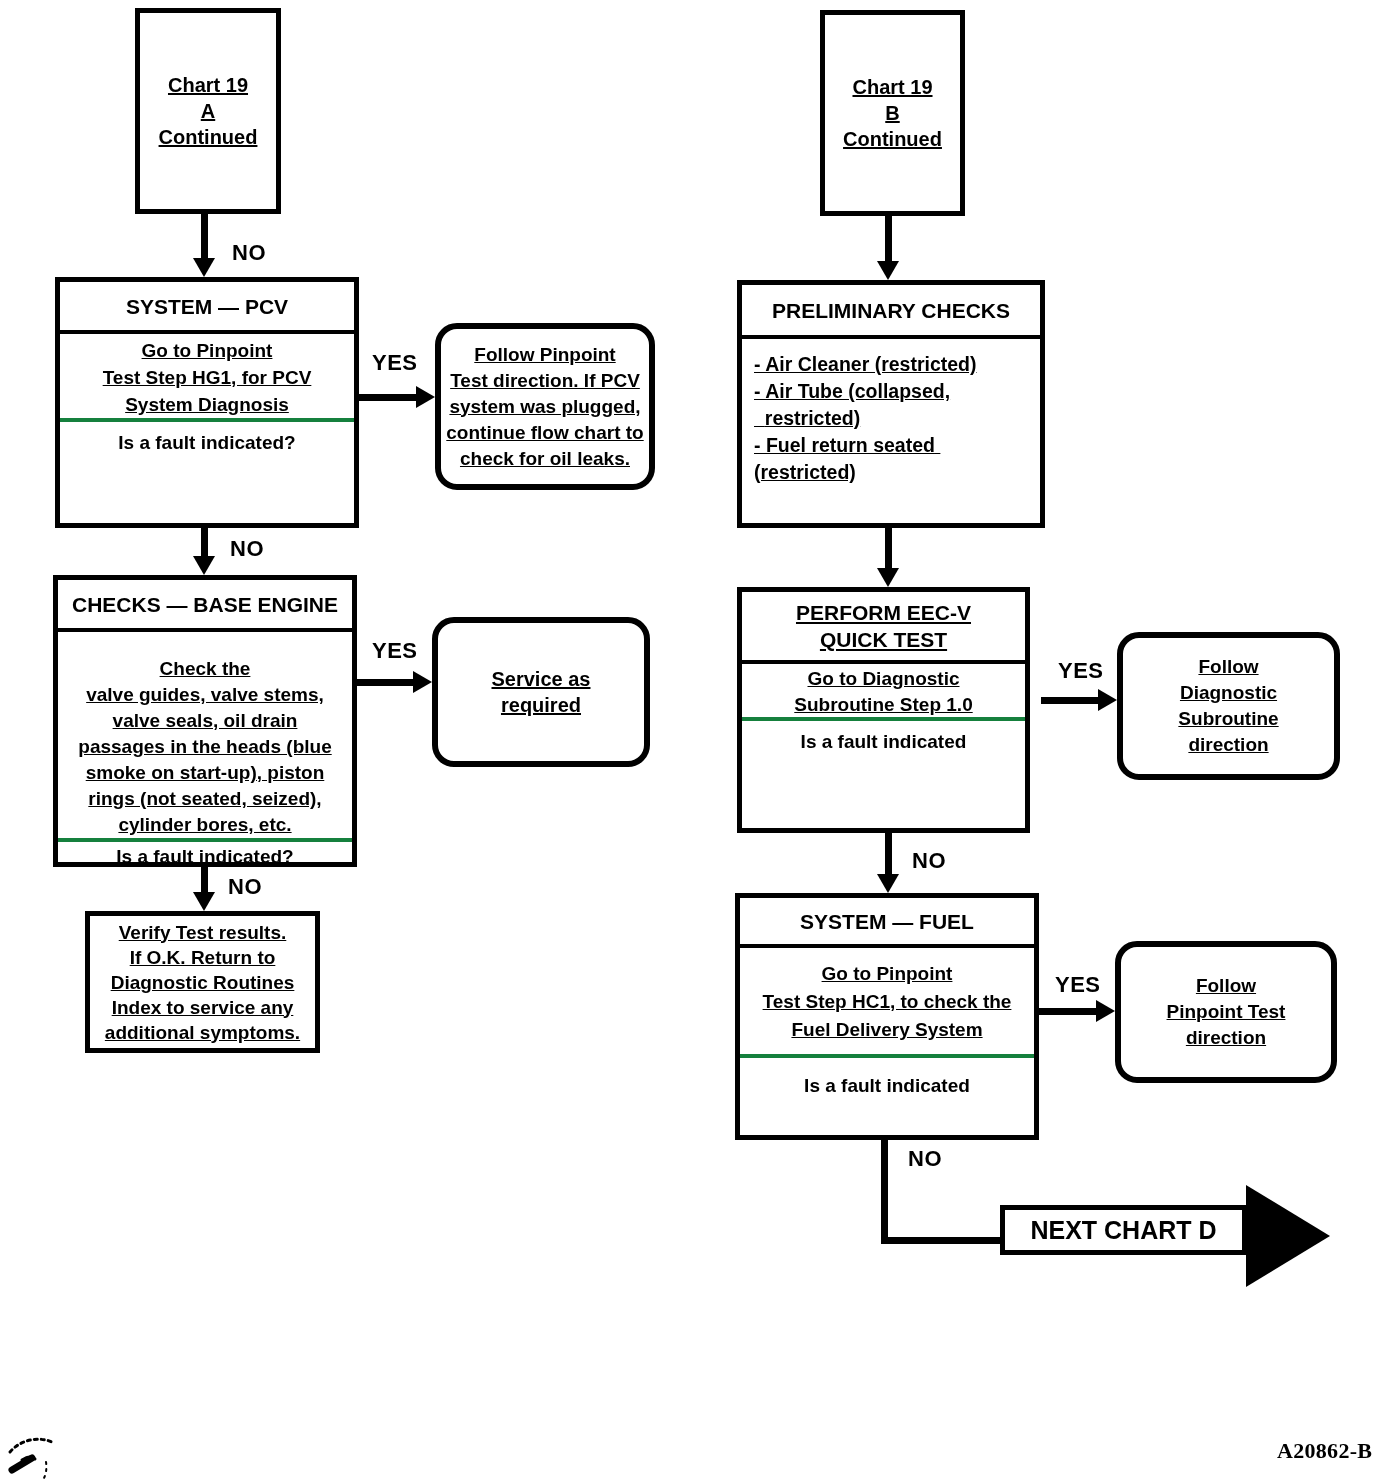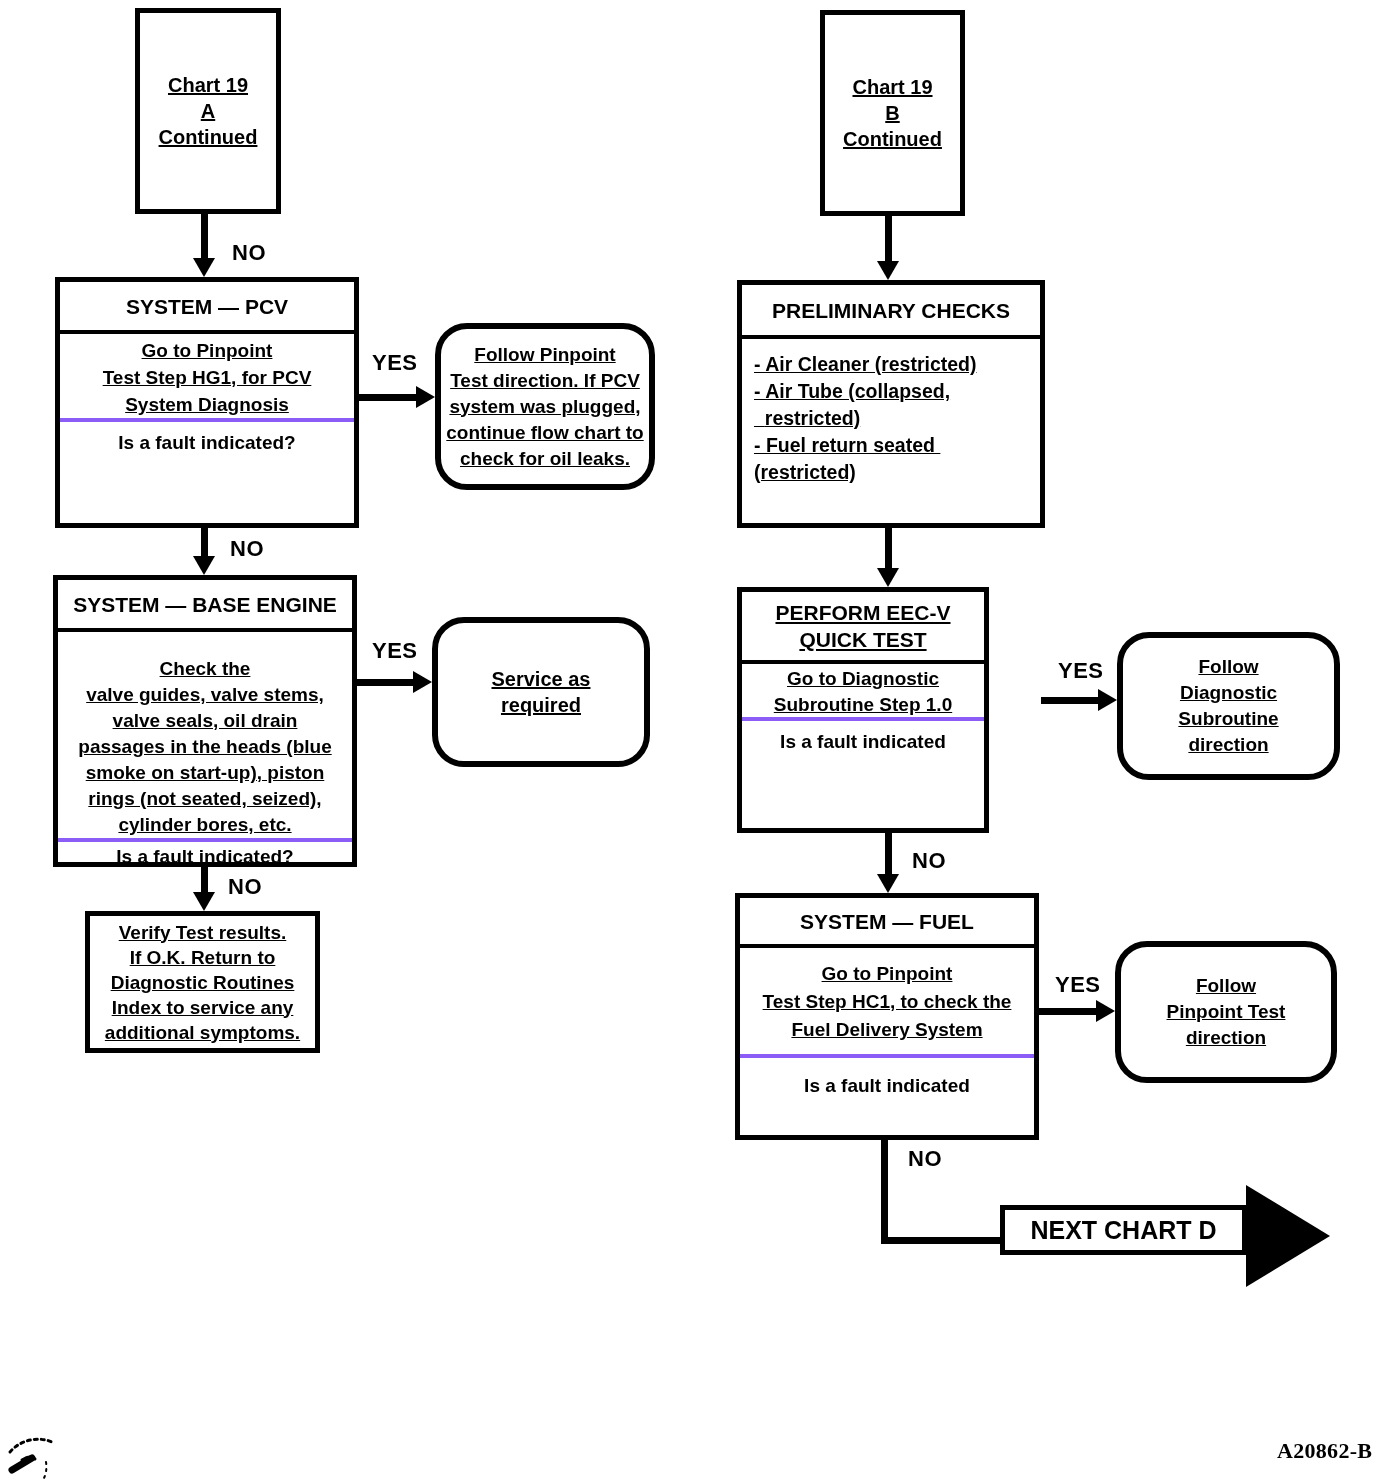--- a/index.html
+++ b/index.html
@@ -6,32 +6,32 @@
   .canvas{
     position:relative;width:1392px;height:1482px;background:#ffffff;
     font-family:"Liberation Sans",sans-serif;font-weight:700;color:#000;
     overflow:hidden;
   }
   .box{
     position:absolute;border:5px solid #000;background:#fff;
     box-sizing:border-box;display:flex;flex-direction:column;
   }
   .rbox{
-    position:absolute;border:6px solid #000;background:#fff;border-radius:32px;
+    position:absolute;border:6px solid #000;background:#fff;border-radius:22px;
     box-sizing:border-box;display:flex;align-items:center;justify-content:center;
     text-align:center;
   }
   .center-text{display:flex;align-items:center;justify-content:center;text-align:center;}
   .ml{white-space:pre-wrap;text-decoration:underline;}
   .sect-title{
     border-bottom:4px solid #000;display:flex;align-items:center;justify-content:center;
     text-align:center;font-size:21px;letter-spacing:0;line-height:27px;flex:0 0 auto;
   }
   .sect-step{
-    border-bottom:4px solid #8b5cf6;text-align:center;font-size:19px;line-height:27px;
+    border-bottom:4px solid #15803d;text-align:center;font-size:19px;line-height:27px;
     flex:0 0 auto;box-sizing:border-box;
   }
   .sect-question{
     text-align:center;font-size:19px;line-height:24px;flex:1 1 auto;padding-top:9px;
   }
   .yn-label{position:absolute;font-size:22px;letter-spacing:0.5px;}
   .varrow{position:absolute;width:23px;}
   .varrow .shaft{position:absolute;left:8px;top:0;width:7px;background:#000;}
   .varrow .head{
     position:absolute;left:0;bottom:0;width:0;height:0;
@@ -92,21 +92,21 @@
 check for oil leaks.</div>
   </div>
 
   <div class="varrow" style="left:193px;top:528px;height:47px;">
     <div class="shaft" style="height:30px;"></div>
     <div class="head"></div>
   </div>
   <div class="yn-label" style="left:230px;top:536px;">NO</div>
 
   <div class="box" style="left:53px;top:575px;width:304px;height:292px;">
-    <div class="sect-title" style="height:48px;">SYSTEM — BASE ENGINE</div>
+    <div class="sect-title" style="height:48px;">CHECKS — BASE ENGINE</div>
     <div class="sect-step ml" style="flex:1 1 auto;line-height:26px;padding-top:24px;">Check the
 valve guides, valve stems,
 valve seals, oil drain
 passages in the heads (blue
 smoke on start-up), piston
 rings (not seated, seized),
 cylinder bores, etc.</div>
     <div class="sect-question" style="flex:0 0 auto;height:34px;padding-top:3px;">Is a fault indicated?</div>
   </div>
 
@@ -152,21 +152,21 @@
 - Air Tube (collapsed,
   restricted)
 - Fuel return seated (restricted)</div>
   </div>
 
   <div class="varrow" style="left:877px;top:528px;height:59px;">
     <div class="shaft" style="height:42px;"></div>
     <div class="head"></div>
   </div>
 
-  <div class="box" style="left:737px;top:587px;width:252px;height:246px;">
+  <div class="box" style="left:737px;top:587px;width:293px;height:246px;">
     <div class="sect-title ml" style="height:68px;">PERFORM EEC-V
 QUICK TEST</div>
     <div class="sect-step ml" style="height:57px;padding-top:2px;line-height:26px;">Go to Diagnostic
 Subroutine Step 1.0</div>
     <div class="sect-question">Is a fault indicated</div>
   </div>
 
   <div class="yn-label" style="left:1058px;top:658px;">YES</div>
   <div class="harrow" style="left:1041px;top:689px;width:76px;">
     <div class="shaft" style="width:59px;"></div>

